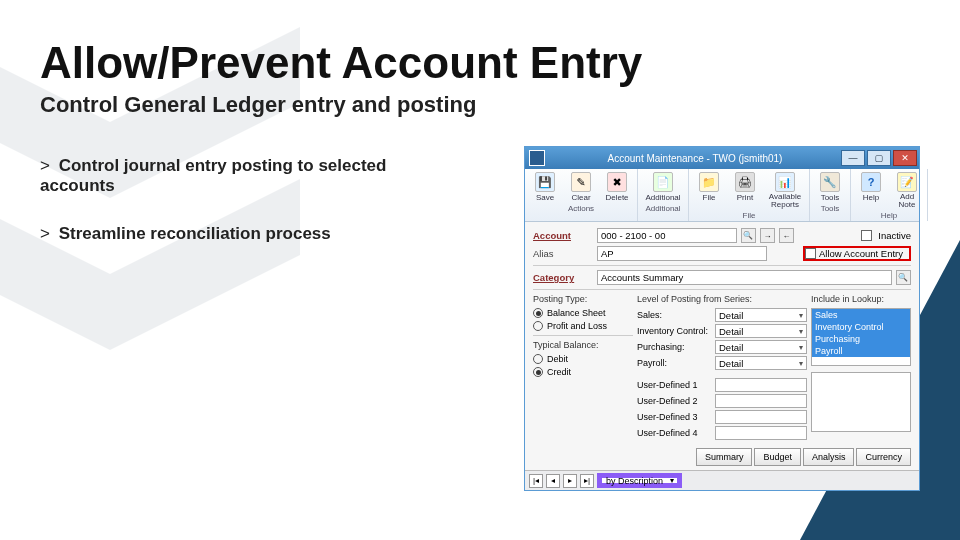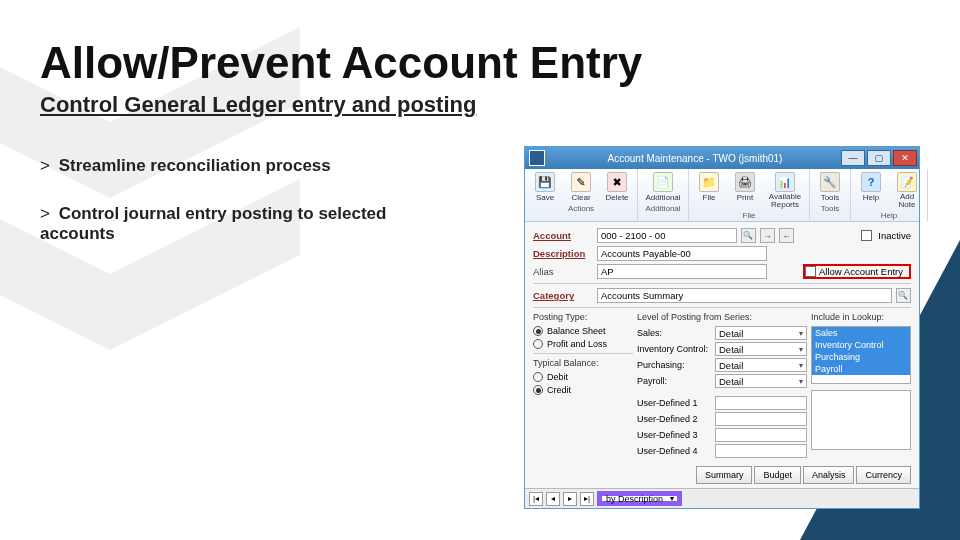--- a/index.html
+++ b/index.html
@@ -8,21 +8,21 @@
   
   .bg-chevron { position: absolute; left: -80px; top: -40px; opacity: 0.08; z-index: 0; }
   .bg-chevron svg { width: 380px; height: 400px; }
 
   
   .triangle { position: absolute; right: 0; bottom: 0; width: 0; height: 0; border-style: solid; border-width: 0 0 300px 160px; border-color: transparent transparent #1d4a6b transparent; z-index: 1; }
 
   
   .slide { position: relative; z-index: 2; padding: 40px 40px 0 40px; }
   .title { font-size: 44px; font-weight: 700; color: #111; line-height: 1.05; }
-  .subtitle { font-size: 22px; font-weight: 700; color: #222; margin-top: 6px; margin-bottom: 38px; text-decoration: underline; }
+  .subtitle { font-size: 22px; font-weight: 700; color: #222; margin-top: 6px; margin-bottom: 38px; }
   .bullet { font-size: 17px; font-weight: 700; color: #222; margin-bottom: 28px; max-width: 400px; }
   .bullet .gt { font-weight: 400; margin-right: 4px; }
 
   
   .window { position: absolute; right: 40px; top: 146px; width: 396px; background: #fff; border: 1px solid #5a9bd4; font-size: 9.5px; z-index: 3; font-family: "Segoe UI", Tahoma, sans-serif; }
   .titlebar { background: linear-gradient(#5a9fd8,#3b7db8); color: #fff; display: flex; align-items: center; height: 22px; }
   .titlebar .appicon { width: 16px; height: 16px; background: #2a5d8f; margin: 0 4px; border: 1px solid #fff; }
   .titlebar .wtitle { flex: 1; text-align: center; font-size: 10px; }
   .winbtn { width: 24px; height: 16px; background: #d6e6f6; border: 1px solid #34699a; margin-right: 2px; display: flex; align-items: center; justify-content: center; color: #234; font-size: 9px; line-height: 1; }
   .winbtn.close { background: #d05045; color: #fff; border-color: #8b2d26; }
@@ -91,25 +91,25 @@
     </svg>
 </div>
 <div class="triangle"></div>
 
 <div class="slide">
   <div class="title">Allow/Prevent Account Entry</div>
   <div class="subtitle">Control General Ledger entry and posting</div>
 
   <div class="bullet">
     <span class="gt">&gt;</span>
-    <span>Streamline reconciliation process</span>
+    <span>Control journal entry posting to selected accounts</span>
   </div>
   <div class="bullet">
     <span class="gt">&gt;</span>
-    <span>Control journal entry posting to selected accounts</span>
+    <span>Streamline reconciliation process</span>
   </div>
 </div>
 
 <div class="window">
   <div class="titlebar">
     <div class="appicon"></div>
     <div class="wtitle">Account Maintenance  -  TWO (jsmith01)</div>
     <div class="winbtn">—</div>
     <div class="winbtn">▢</div>
     <div class="winbtn close">✕</div>
@@ -191,26 +191,20 @@
         </div>
       <div class="smallbtn">🔍</div>
       <div class="smallbtn">→</div>
       <div class="smallbtn">←</div>
       <div class="inactive-wrap">
         <span class="chk"></span>
         <span>Inactive</span>
       </div>
     </div>
     <div class="row">
-      <div class="lab bold">Description</div>
-      <div class="field" style="flex:0 0 170px">
-          <span>Accounts Payable-00</span>
-        </div>
-    </div>
-    <div class="row">
       <div class="lab">Alias</div>
       <div class="field" style="flex:0 0 170px">
           <span>AP</span>
         </div>
       <div class="redbox">
         <span class="chk"></span>
         <span>Allow Account Entry</span>
       </div>
     </div>
     <hr class="hr">

